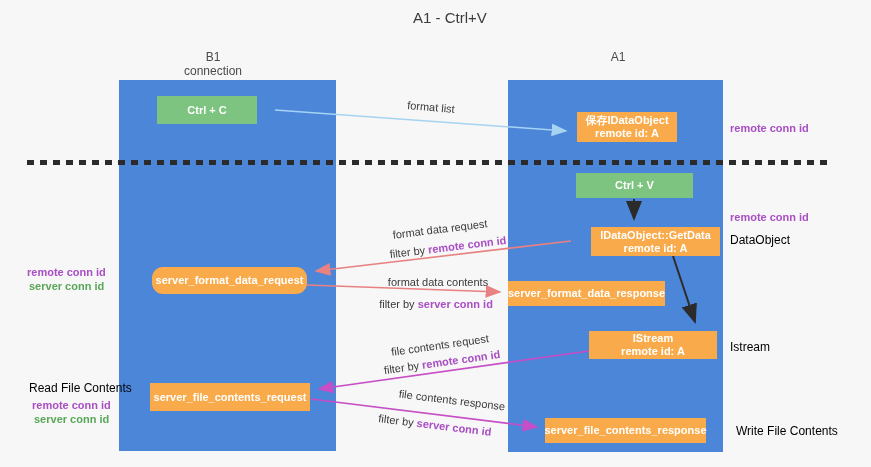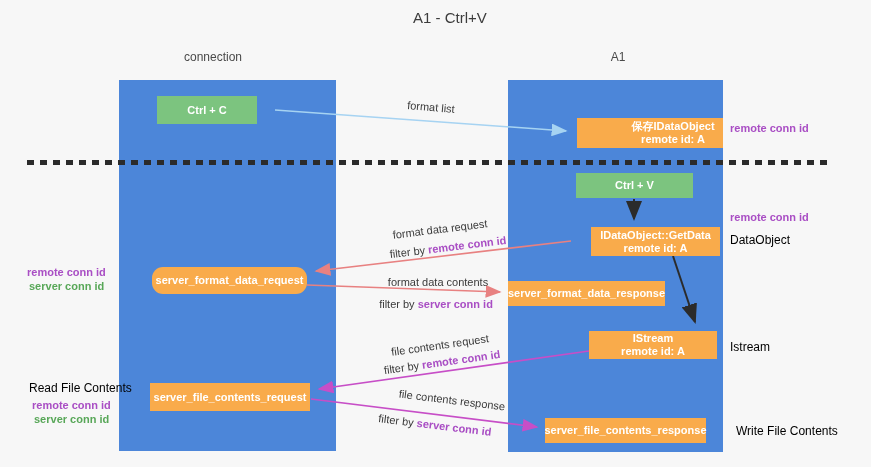--- a/index.html
+++ b/index.html
@@ -24,20 +24,21 @@
 </head>
 <body>
 
 <div class="stage">
 
   <div class="abs title">
     <div>A1 - Ctrl+V</div>
   </div>
 
   <div class="abs colhead" style="left:153px;top:50px;">
+    <div>B1</div>
     <div>connection</div>
   </div>
   <div class="abs colhead" style="left:558px;top:50px;">
     <div>A1</div>
   </div>
 
   <div class="abs lane" style="left:119px;top:80px;width:217px;height:371px;"></div>
   <div class="abs lane" style="left:508px;top:80px;width:215px;height:372px;"></div>
 
   <div class="abs dashline" style="left:27px;top:160px;width:803px;"></div>
@@ -63,21 +64,21 @@
     <line x1="571" y1="241" x2="316" y2="271" stroke="#e88181" stroke-width="1.6" marker-end="url(#m-salmon)"></line>
     <line x1="307" y1="285" x2="500" y2="292" stroke="#e88181" stroke-width="1.6" marker-end="url(#m-salmon)"></line>
     <line x1="589" y1="351" x2="319" y2="389" stroke="#c74ec7" stroke-width="1.6" marker-end="url(#m-magenta)"></line>
     <line x1="311" y1="399" x2="537" y2="427" stroke="#c74ec7" stroke-width="1.6" marker-end="url(#m-magenta)"></line>
   </svg>
 
   <div class="abs nodebox green" style="left:157px;top:96px;width:100px;height:28px;">
     <div>Ctrl + C</div>
   </div>
 
-  <div class="abs nodebox orange" style="left:577px;top:118px;width:100px;height:30px;padding-left:46px;">
+  <div class="abs nodebox orange" style="left:577px;top:112px;width:100px;height:30px;">
     <div>保存IDataObject</div>
     <div>remote id: A</div>
   </div>
 
   <div class="abs nodebox green" style="left:576px;top:173px;width:117px;height:25px;">
     <div>Ctrl + V</div>
   </div>
 
   <div class="abs nodebox orange" style="left:571px;top:227px;width:129px;height:29px;margin-left:20px;">
     <div>IDataObject::GetData</div>

